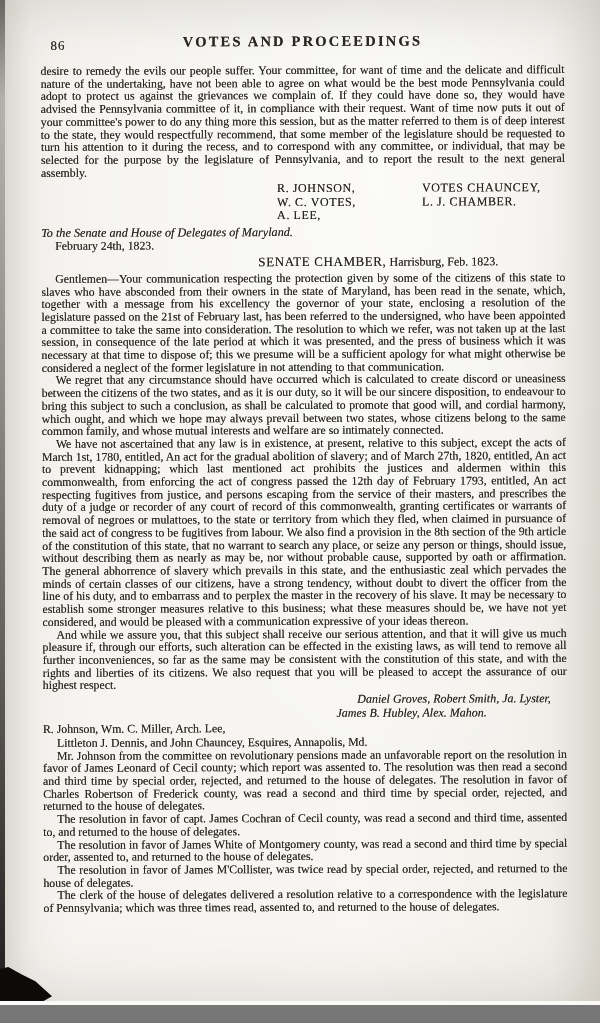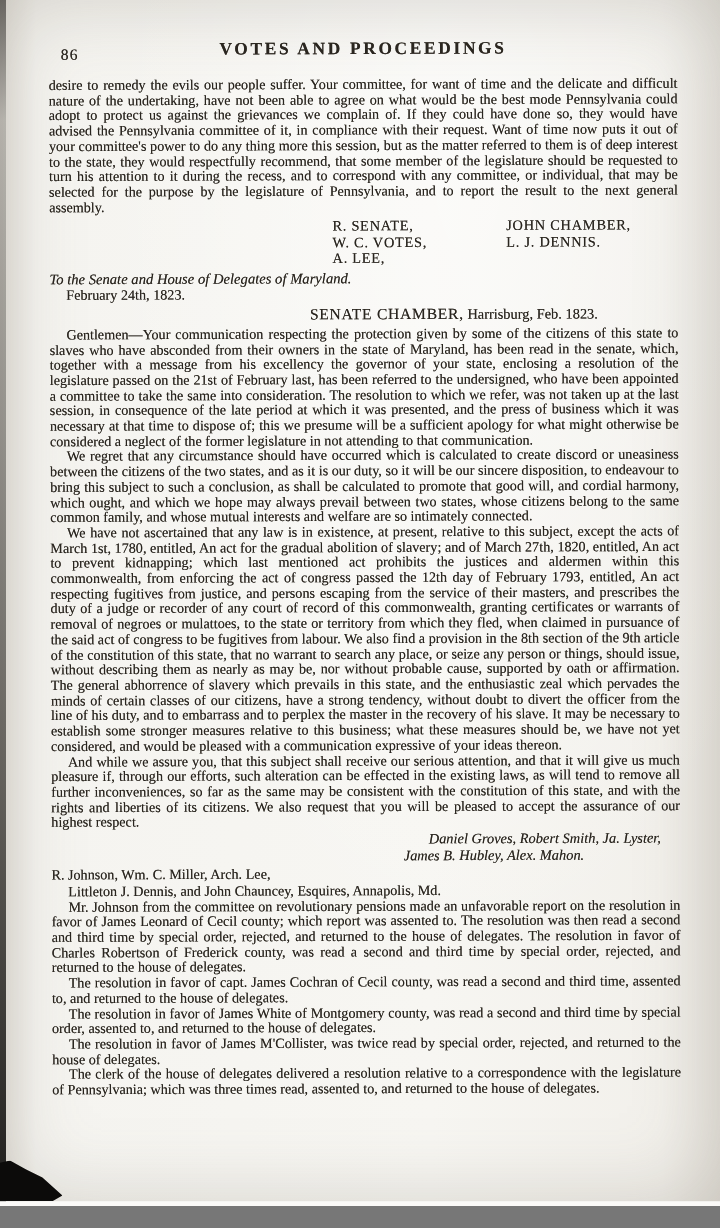--- a/index.html
+++ b/index.html
@@ -80,27 +80,27 @@
 
     <div class="header">
       <span class="pagenum">86</span>
       <span class="title">VOTES AND PROCEEDINGS</span>
     </div>
 
     <p class="body">desire to remedy the evils our people suffer.  Your committee, for want of time and the delicate and difficult nature of the undertaking, have not been able to agree on what would be the best mode Pennsylvania could adopt to protect us against the grievances we complain of.  If they could have done so, they would have advised the Pennsylvania committee of it, in compliance with their request.  Want of time now puts it out of your committee's power to do any thing more this session, but as the matter referred to them is of deep interest to the state, they would respectfully recommend, that some member of the legislature should be requested to turn his attention to it during the recess, and to correspond with any committee, or individual, that may be selected for the purpose by the legislature of Pennsylvania, and to report the result to the next general assembly.</p>
 
     <div class="sig-block">
       <div class="sig-col">
-        <div>R. SENATE,</div>
+        <div>R. JOHNSON,</div>
         <div>W. C. VOTES,</div>
         <div>A. LEE,</div>
       </div>
       <div class="sig-col">
-        <div>JOHN CHAMBER,</div>
-        <div>L. J. DENNIS.</div>
+        <div>VOTES CHAUNCEY,</div>
+        <div>L. J. CHAMBER.</div>
       </div>
     </div>
 
     <p class="addressee">To the Senate and House of Delegates of Maryland.</p>
     <p class="date-line">February 24th, 1823.</p>
 
     <div class="chamber">
       <span class="chamber-caps">SENATE CHAMBER,</span><span> Harrisburg, Feb. 1823.</span>
     </div>
 

